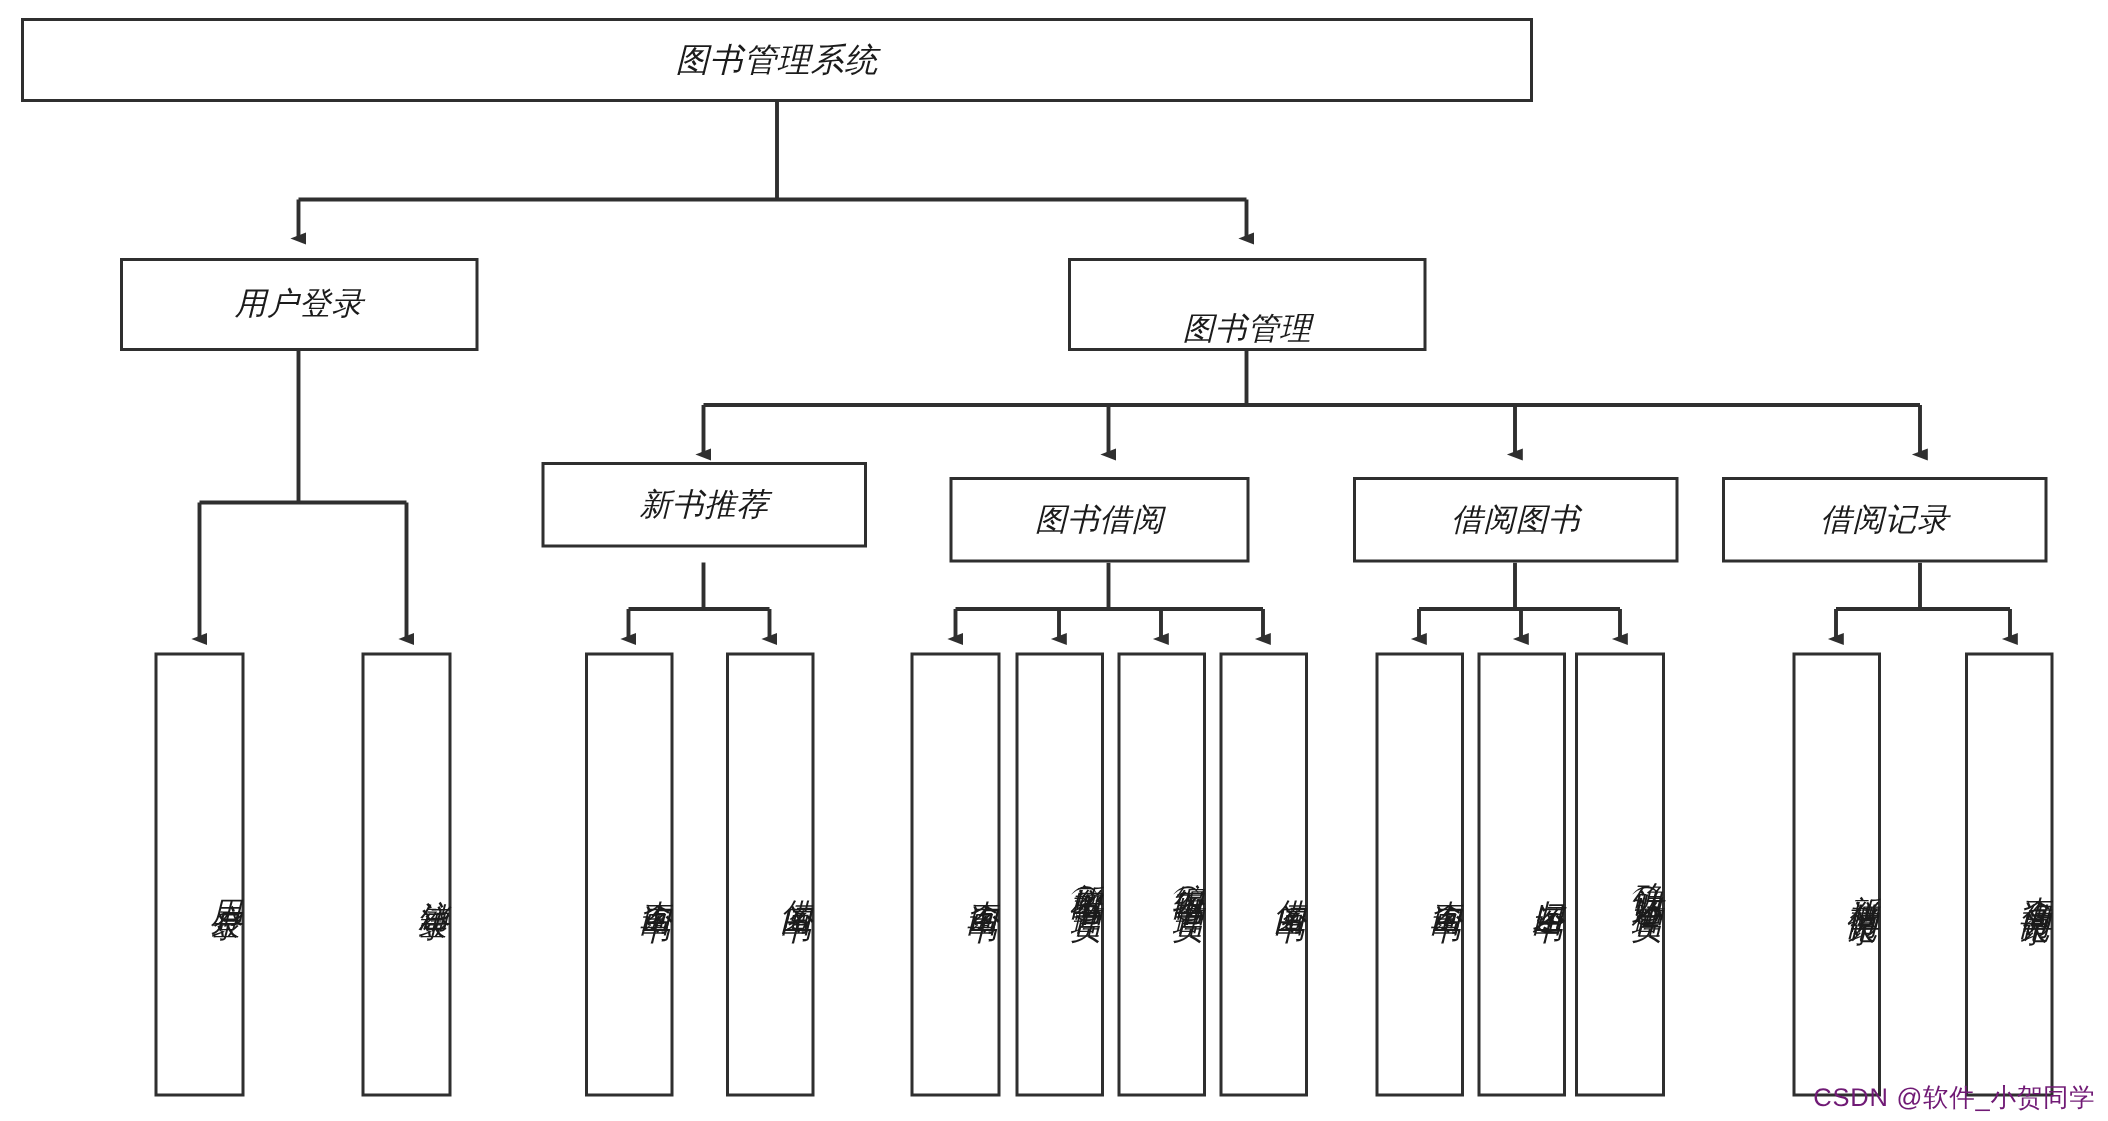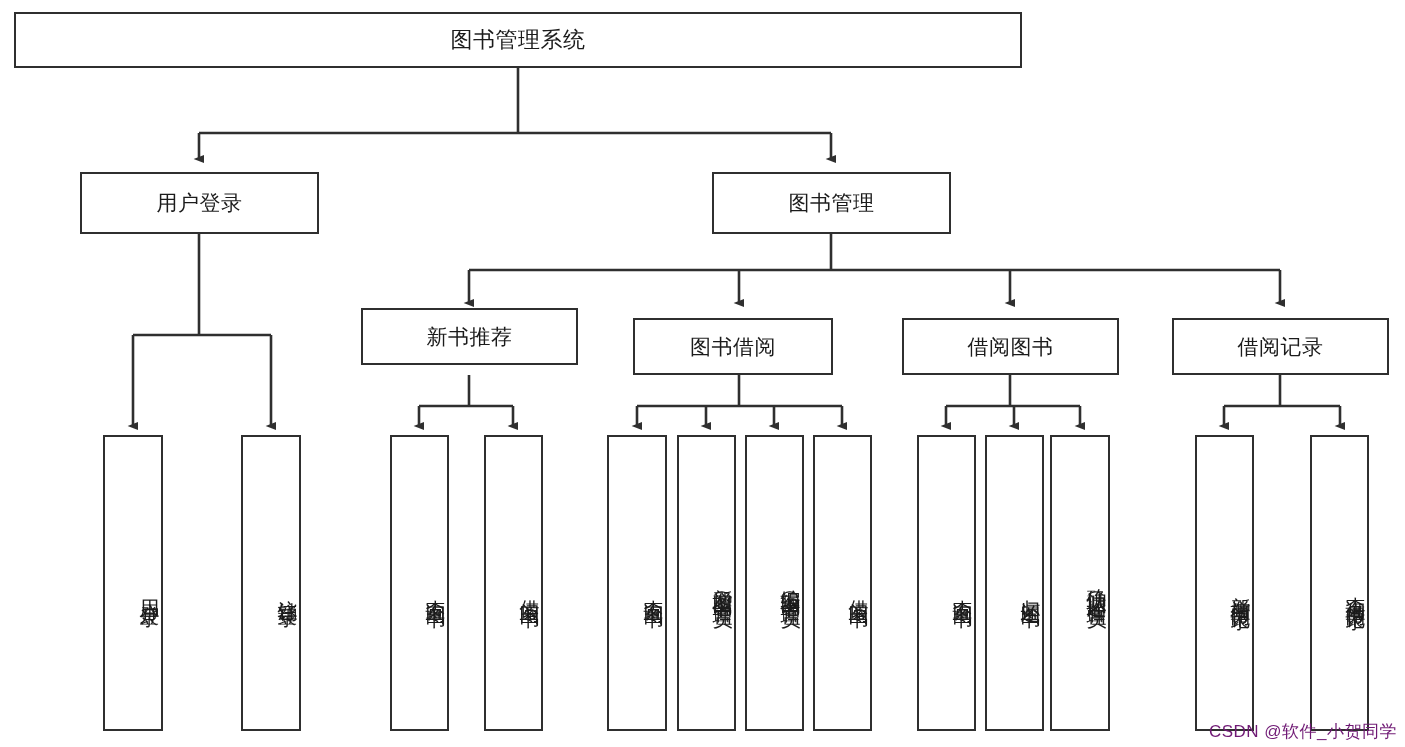--- a/index.html
+++ b/index.html
@@ -28,20 +28,21 @@
     position: absolute;
     box-sizing: border-box;
     background: #ffffff;
     border: 2.5px solid #2f2f2f;
     display: flex;
     align-items: center;
     justify-content: center;
     color: #1b1b1b;
     text-align: center;
     line-height: 1.12;
+    font-style: italic;
   }
   .node.h {
     font-size: 21px;
     letter-spacing: 0.5px;
   }
   .node.root {
     font-size: 22px;
   }
   .node.v {
     font-size: 20px;
@@ -126,34 +127,34 @@
     </g>
   </svg>
 
   <div class="node h root" style="left:14px; top:12px; width:1008px; height:56px;">
     <span>图书管理系统</span>
   </div>
 
   <div class="node h" style="left:80px; top:172px; width:239px; height:62px;">
     <span>用户登录</span>
   </div>
-  <div class="node h" style="left:712px; top:172px; width:239px; height:62px;">
+  <div class="node h" style="left:712px; top:172px; width:239px; height:62px;align-items:flex-end;">
     <span>图书管理</span>
   </div>
 
   <div class="node h" style="left:361px; top:308px; width:217px; height:57px;">
     <span>新书推荐</span>
   </div>
   <div class="node h" style="left:633px; top:318px; width:200px; height:57px;">
     <span>图书借阅</span>
   </div>
   <div class="node h" style="left:902px; top:318px; width:217px; height:57px;">
     <span>借阅图书</span>
   </div>
-  <div class="node h" style="left:1172px; top:318px; width:217px; height:57px;">
+  <div class="node h" style="left:1148px; top:318px; width:217px; height:57px;">
     <span>借阅记录</span>
   </div>
 
   <div class="node v" style="left:103px; top:435px; width:60px; height:296px;">
     <span class="vtxt">用户登录</span>
   </div>
   <div class="node v" style="left:241px; top:435px; width:60px; height:296px;">
     <span class="vtxt">注销登录</span>
   </div>
 

